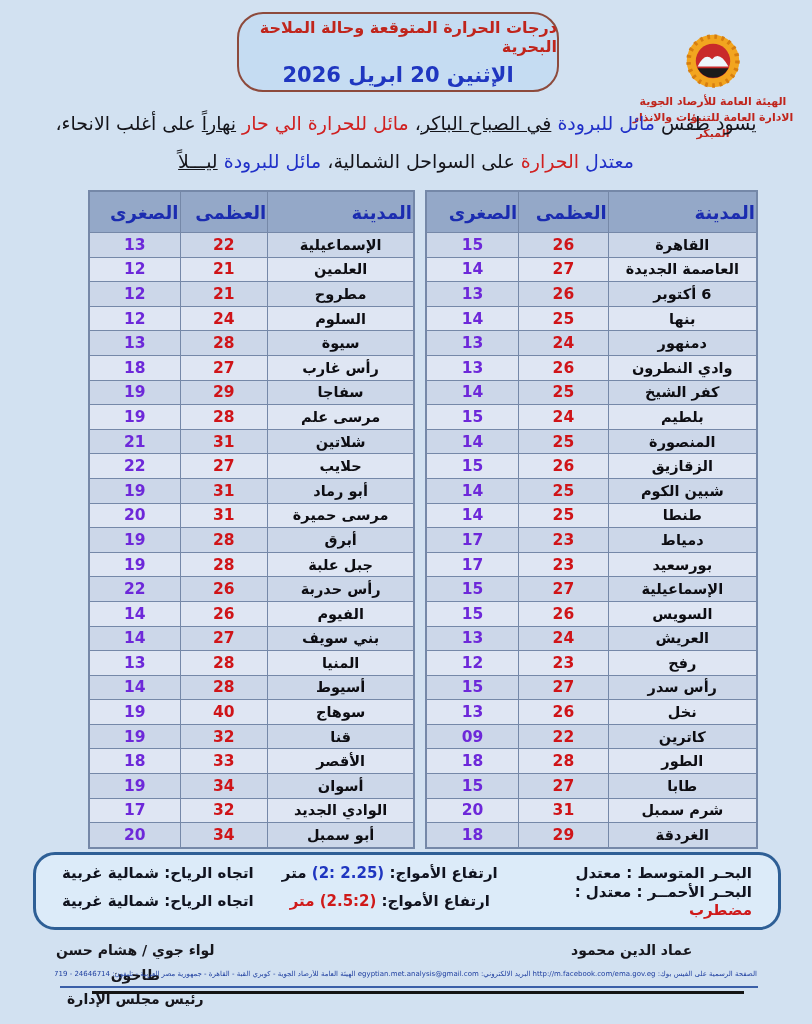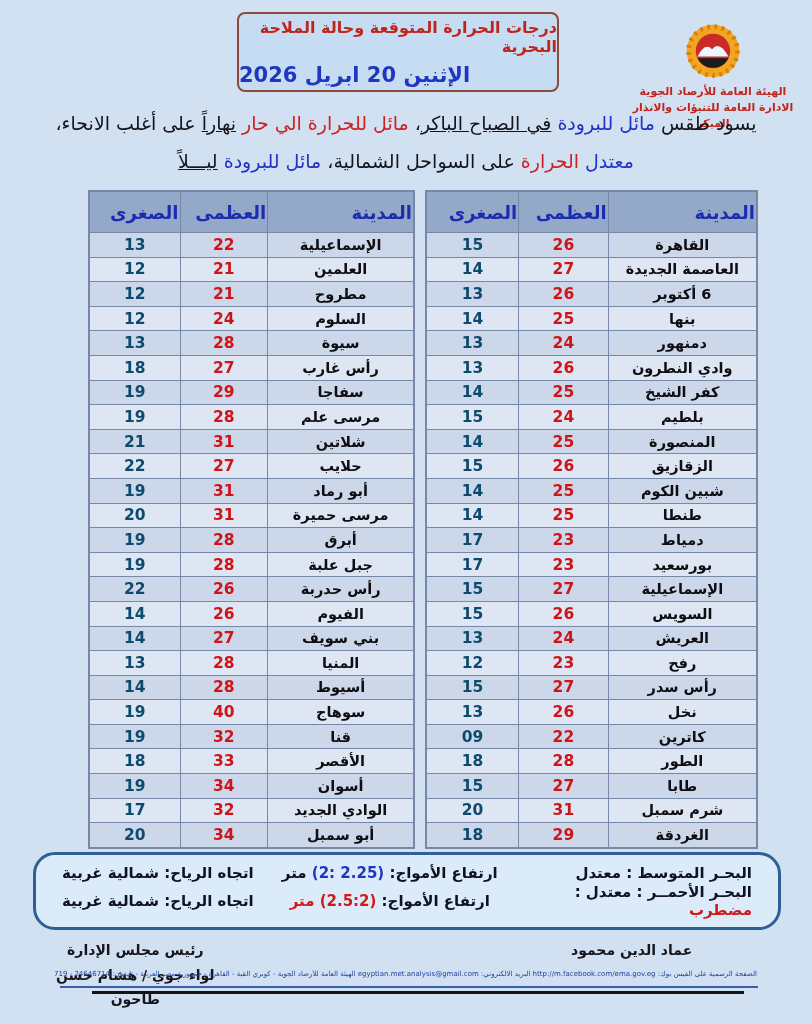--- a/index.html
+++ b/index.html
@@ -1,25 +1,25 @@
 <!DOCTYPE html>
 <html lang="ar" dir="rtl"><head>
 <meta charset="utf-8">
 <style>
   html,body{margin:0;padding:0;background:#e8edf4;}
   .page{position:relative;width:812px;height:1024px;background:#d2e1f1;
         font-family:"DejaVu Sans",sans-serif;direction:rtl;overflow:hidden;margin:0 auto;}
 
   
   .title-box{position:absolute;left:237px;top:12px;width:322px;height:80px;
-    border:2px solid #8d4a3c;border-radius:8px;background:#c5dcf2;
-    display:flex;flex-direction:column;align-items:flex-end;justify-content:center;box-sizing:border-box;}
+    border:2px solid #8d4a3c;border-radius:26px;background:#c5dcf2;
+    display:flex;flex-direction:column;align-items:center;justify-content:center;box-sizing:border-box;}
   .title-red{color:#c0251c;font-size:16px;font-weight:bold;}
   .title-blue{color:#1f36c0;font-size:21px;font-weight:bold;margin-top:7px;}
-  .logo-block{position:absolute;left:622px;top:22px;width:182px;text-align:center;}
+  .logo-block{position:absolute;left:622px;top:32px;width:182px;text-align:center;}
   .logo-block svg{display:block;margin:0 auto;}
   .authority{color:#c0251c;font-size:11px;font-weight:bold;line-height:1.45;margin-top:4px;}
 
   
   .forecast{position:absolute;top:104px;left:28px;right:28px;text-align:center;
     font-size:19px;font-weight:normal;color:#14141a;line-height:38px;}
   .seg.black{color:#14141a}.seg.red{color:#d02020}.seg.blue{color:#2030c8}
   .seg.u{text-decoration:underline;}
 
   
@@ -28,21 +28,21 @@
   .tbl-left{left:88px;width:327px;}
   .tbl-right{left:425px;width:333px;}
   .tbl th{background:#94a8c8;color:#1b2cb0;font-size:18px;font-weight:bold;
           height:38px;border:1px solid #7588a8;text-align:right;}
   .tbl td{border:1px solid #7588a8;height:23.6px;text-align:center;
           font-weight:bold;padding:0 2px;}
   .tbl tbody tr:nth-child(odd) td{background:#ccd7e9;}
   .tbl tbody tr:nth-child(even) td{background:#dfe6f3;}
   td.city{color:#0d0d12;font-size:14.5px;}
   td.max{color:#cf1418;font-size:15.5px;}
-  td.min{color:#0c4a6e;font-size:15.5px;}
+  td.min{color:#6d28d9;font-size:15.5px;}
   col.c-city{width:45%}col.c-max{width:27%}col.c-min{width:28%}
 
   
   .marine{position:absolute;left:33px;top:852px;width:748px;height:78px;
     border:3px solid #2e5f96;border-radius:22px;background:#dcebf9;box-sizing:border-box;
     padding:8px 26px;display:flex;flex-direction:column;justify-content:space-around;
     font-size:15px;font-weight:bold;color:#10131f;}
   .m-row{display:flex;align-items:center;}
   .m-sea{width:34%;text-align:right;}
   .m-waves{width:37%;text-align:center;}
@@ -395,22 +395,22 @@
       </span>
       <span class="m-wind">اتجاه الرياح: شمالية غربية</span>
     </div>
   </div>
 
   <div class="signatures">
     <div class="sig sig-mid">
       <div>عماد الدين محمود</div>
     </div>
     <div class="sig sig-left">
+      <div>لواء جوي / هشام حسن طاحون</div>
       <div>رئيس مجلس الإدارة</div>
-      <div>لواء جوي / هشام حسن طاحون</div>
     </div>
   </div>
 
   <div class="contact">الصفحة الرسمية على الفيس بوك: http://m.facebook.com/ema.gov.eg البريد الالكتروني: egyptian.met.analysis@gmail.com الهيئة العامة للأرصاد الجوية - كوبري القبة - القاهرة - جمهورية مصر العربية - تليفون: 24646714 - 24646719 فاكس: 24646721 الموقع الرسمي: www.ema.gov.eg</div>
   <div class="rule-blue"></div>
   <div class="rule-black"></div>
 
 </div>
 
 </body></html>

